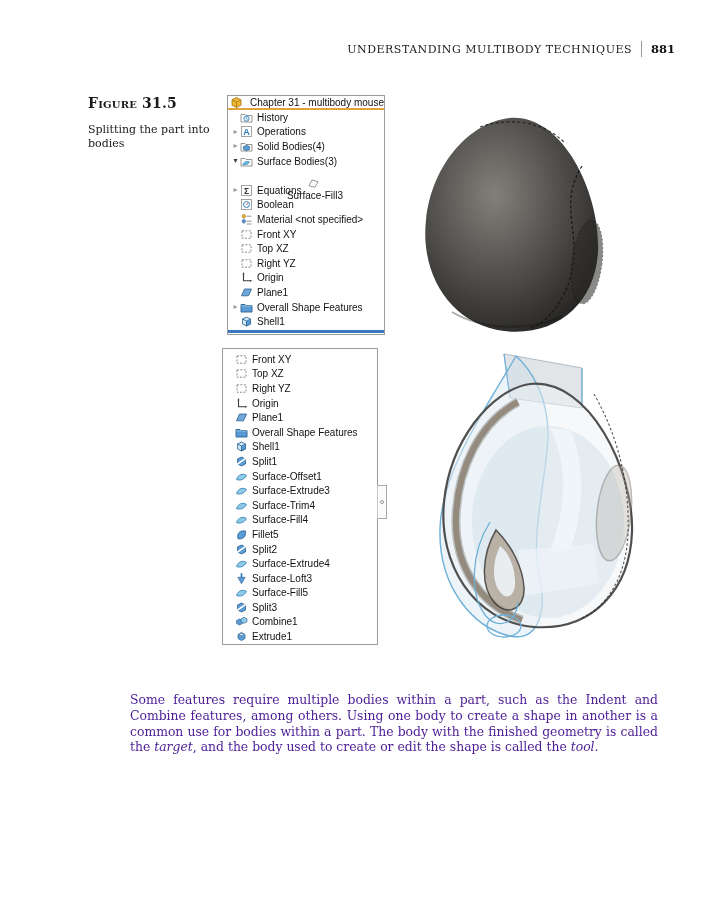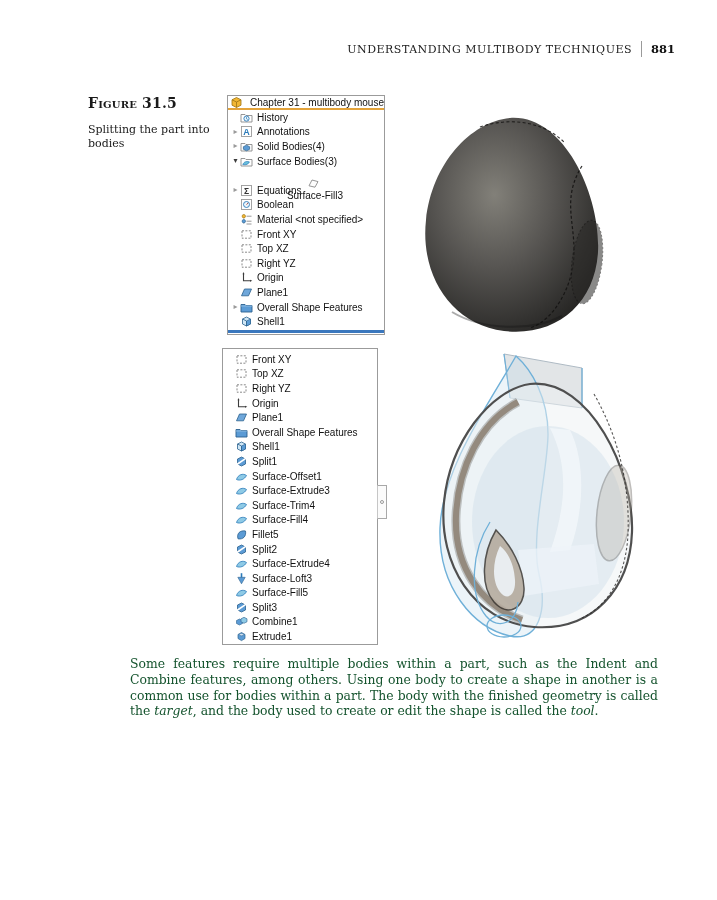--- a/index.html
+++ b/index.html
@@ -64,22 +64,22 @@
   .render svg { display:block; width:100%; height:100%; }
   .render-1 { left:392px; top:112px; width:232px; height:228px; }
   .render-2 { left:398px; top:350px; width:265px; height:296px; }
 
   
   .section-heading {
     position:absolute; left:130px; top:656px;
     font-size:17.5px; font-weight:bold; letter-spacing:.1px; color:#000;
   }
   .body-para {
-    position:absolute; left:130px; top:656px; width:528px;
-    font-size:12.4px; line-height:15.8px; text-align:justify; color:#14532d;
+    position:absolute; left:130px; top:692px; width:528px;
+    font-size:12.4px; line-height:15.8px; text-align:justify; color:#4c1d95;
   }
 
   .hidden-defs { position:absolute; width:0; height:0; overflow:hidden; }
 </style>
 </head>
 <body>
 
 <svg class="hidden-defs" xmlns="http://www.w3.org/2000/svg" aria-hidden="true">
   <defs>
     <symbol id="s-part" viewBox="0 0 13 13">
@@ -199,21 +199,21 @@
           </span>
       <span class="lb">History</span>
     </div>
     <div class="tree-row">
       <span class="arw">▸</span>
       <span class="ic">
             <svg viewBox="0 0 13 13">
               <use href="#s-ann"></use>
             </svg>
           </span>
-      <span class="lb">Annotations</span>
+      <span class="lb">Operations</span>
     </div>
     <div class="tree-row">
       <span class="arw">▸</span>
       <span class="ic">
             <svg viewBox="0 0 13 13">
               <use href="#s-solidb"></use>
             </svg>
           </span>
       <span class="lb">Solid Bodies(4)</span>
     </div>

